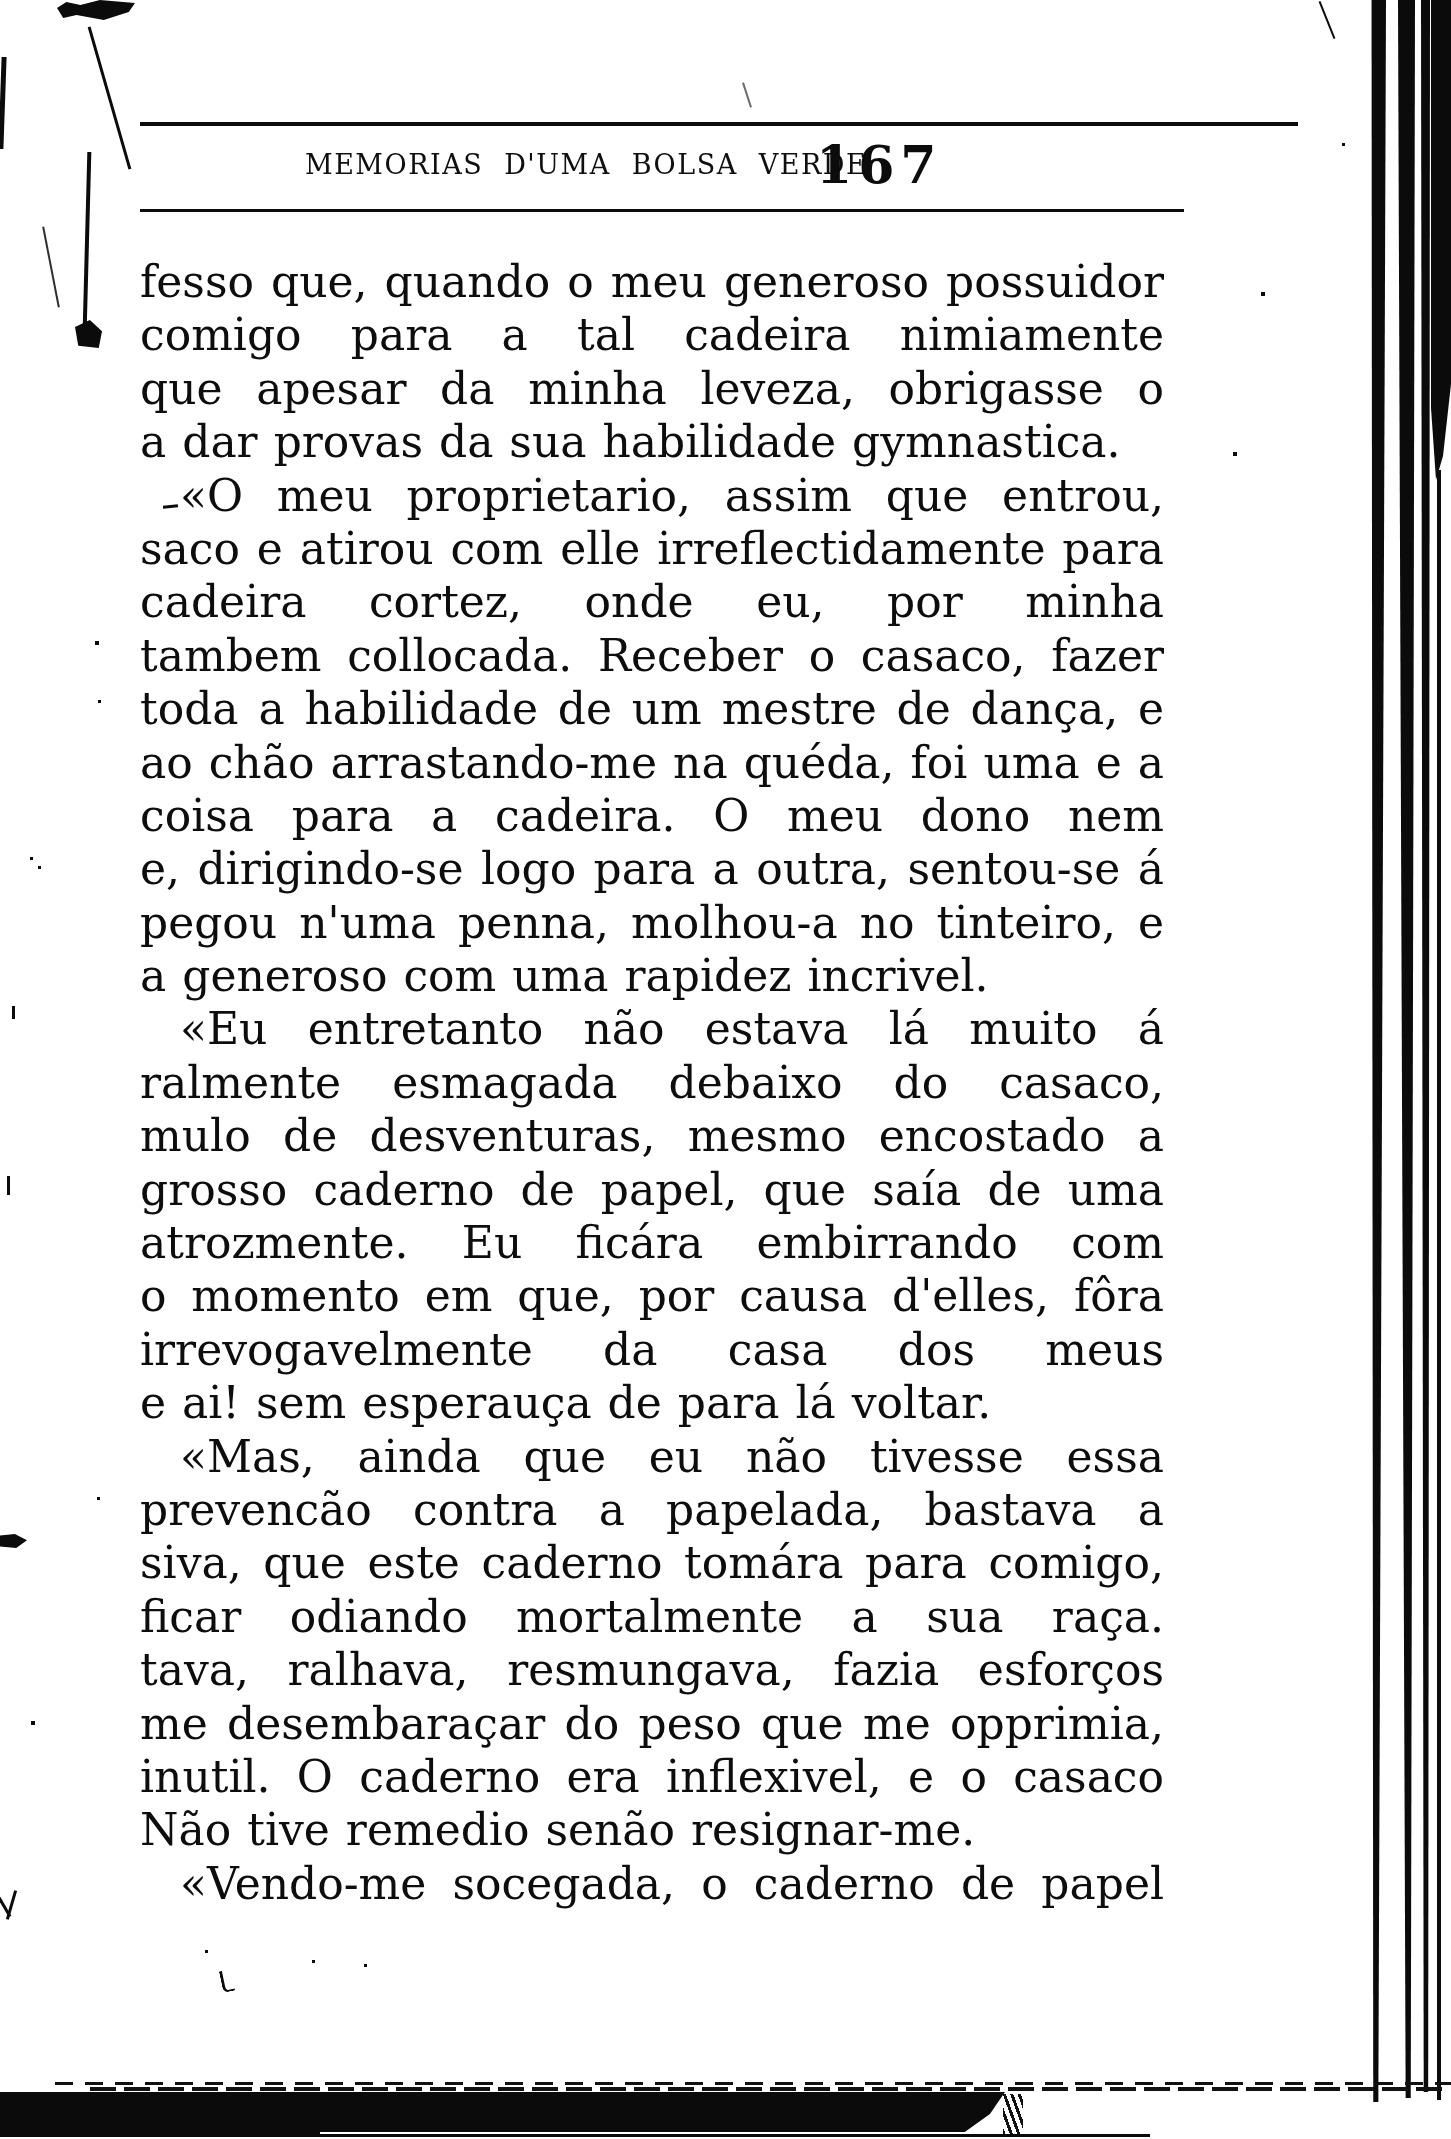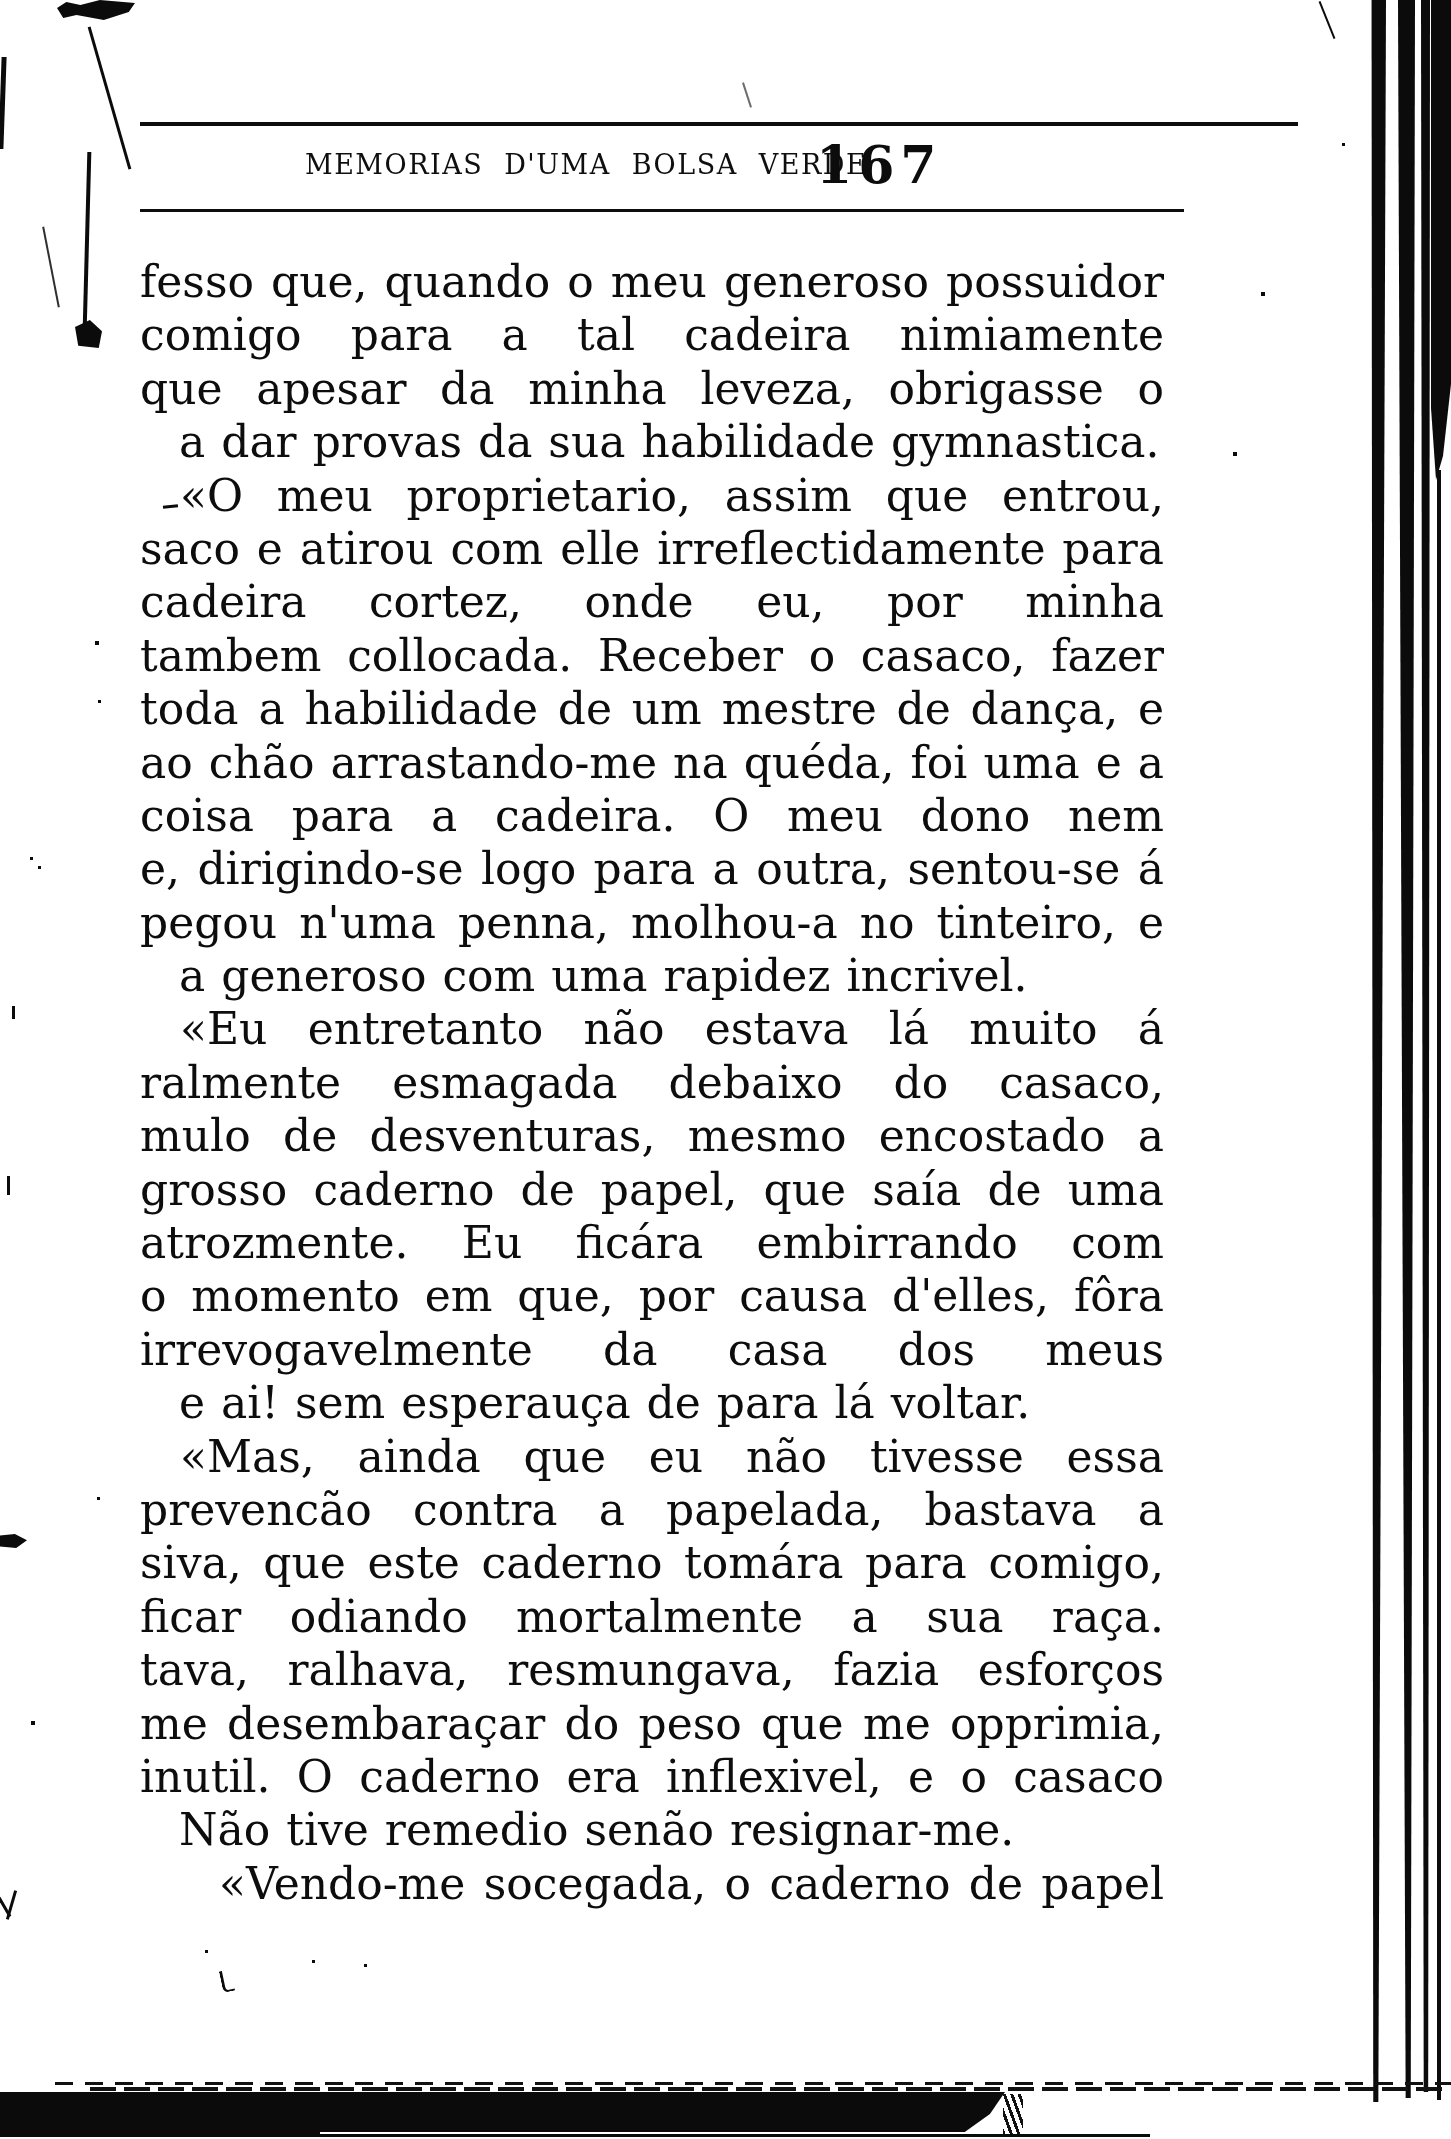--- a/index.html
+++ b/index.html
@@ -26,21 +26,21 @@
   #body-text{
     position:absolute;left:140px;top:255px;width:1024px;
     font-size:44px;line-height:53.4px;
     word-spacing:2px;
   }
   .line{
     text-align:justify;
     text-align-last:justify;
     height:53.4px;overflow:hidden;
   }
-  .line.end{text-align-last:left;margin-left:39px;}
+  .line.end{text-align-last:left;}
   .line.indent{text-indent:40px;}
   .it{margin-left:30px;}
   
   .art{position:absolute;background:#0b0b0b;}
 </style>
 </head>
 <body>
 
 <div id="page">
 

